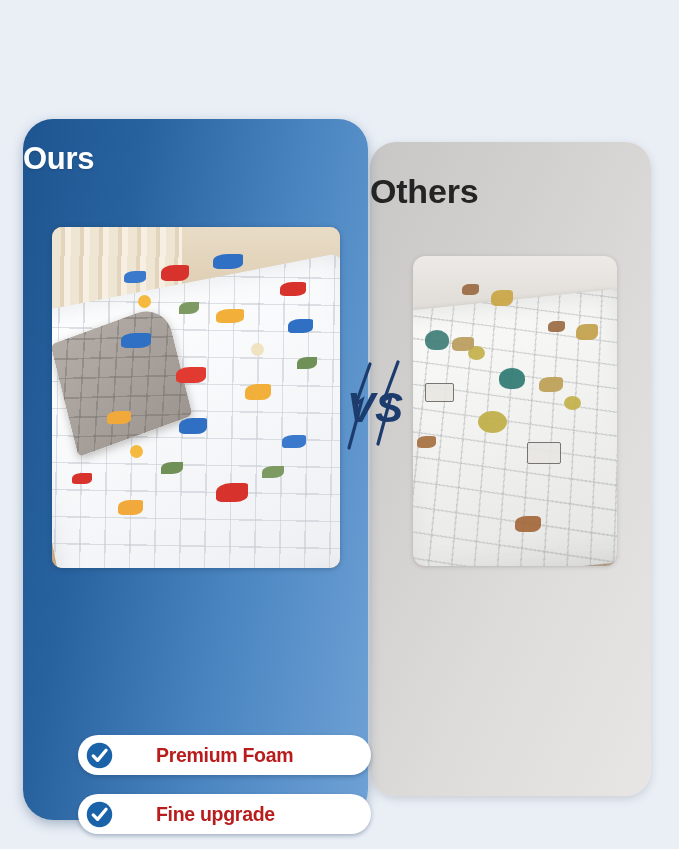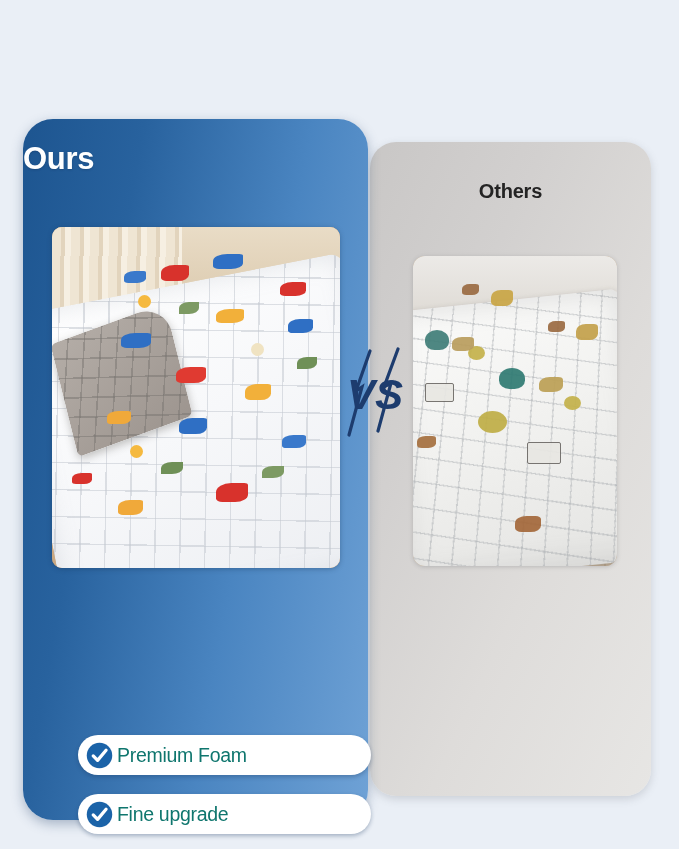--- a/index.html
+++ b/index.html
@@ -43,26 +43,24 @@
     height: 654px;
     border-radius: 26px;
     background: linear-gradient(115deg, #c9c7c6 0%, #d2d0cf 30%, #dedcda 62%, #e7e6e4 100%);
     box-shadow: 0 3px 9px rgba(90,95,105,0.22);
   }
   .others-title {
     position: absolute;
     left: 0;
     top: 30px;
     width: 281px;
-    text-align: center;
-    font-size: 20px;
+    font-size: 34px;
     font-weight: bold;
     color: #242424;
     letter-spacing: -0.2px;
-    margin-top: 8px;
   }
   .photo-others {
     position: absolute;
     left: 43px;
     top: 114px;
     width: 204px;
     height: 310px;
     border-radius: 12px;
     overflow: hidden;
     box-shadow: 0 1px 4px rgba(80,80,85,0.25);
@@ -98,21 +96,21 @@
     height: 341px;
     border-radius: 10px;
     overflow: hidden;
     box-shadow: 0 1px 5px rgba(20,45,80,0.35);
   }
 
   
   .vs-badge {
     position: absolute;
     left: 336px;
-    top: 347px;
+    top: 360px;
     width: 78px;
     height: 92px;
   }
   .vs-badge svg { display: block; }
 
   
   .pill {
     position: absolute;
     left: 55px;
     width: 293px;
@@ -120,24 +118,25 @@
     border-radius: 20px;
     background: #ffffff;
     box-shadow: 0 2px 4px rgba(25,55,95,0.33);
     display: flex;
     align-items: center;
   }
   .pill-1 { top: 616px; }
   .pill-2 { top: 675px; }
   .pill .label {
     font-size: 19.5px;
-    font-weight: normal;
-    color: #0f766e;
+    font-weight: bold;
+    color: #b91c1c;
     letter-spacing: -0.3px;
     white-space: nowrap;
+    margin-left: 39px;
   }
   .check-icon {
     flex: 0 0 auto;
     width: 27px;
     height: 27px;
     margin-left: 8px;
     margin-right: 4px;
   }
 
   

